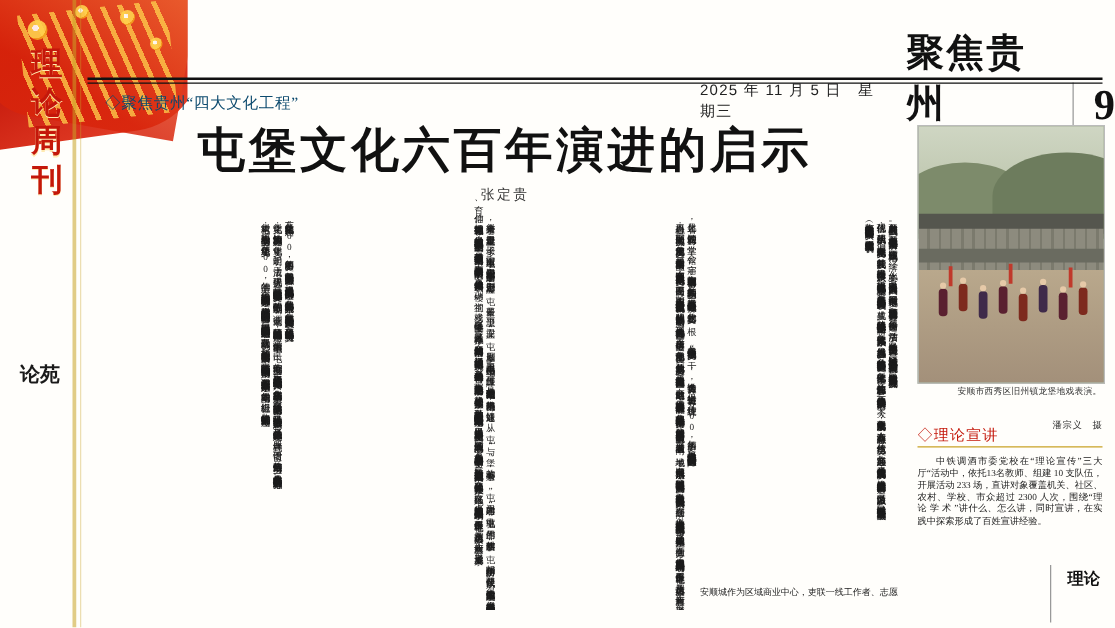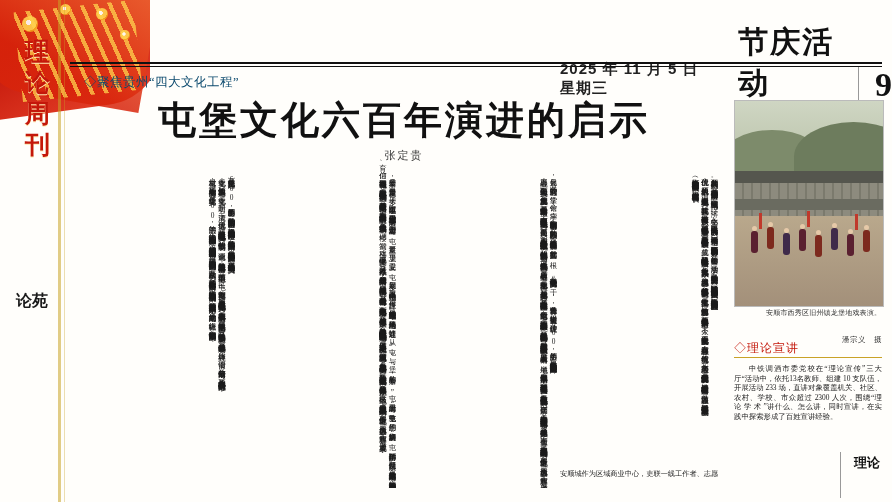--- a/index.html
+++ b/index.html
@@ -51,23 +51,22 @@
   }
   .vmast-sub{
     position:absolute;left:16px;top:290px;width:44px;text-align:left;
     color:#1a1a1a;font-weight:bold;font-size:16px;line-height:22px;
   }
   
   .hdr{
     position:absolute;left:560px;top:22px;display:flex;align-items:flex-end;gap:14px;
   }
   .hdr-date{
-    font-size:15px;color:#222;letter-spacing:1px;padding-bottom:6px;
+    font-size:12px;color:#222;letter-spacing:1px;padding-bottom:6px;
     font-family:"Liberation Sans", sans-serif;
-    font-weight:bold;
   }
   .hdr-name{
     font-size:30px;font-weight:bold;color:#111;letter-spacing:2px;
     font-family:"Liberation Serif", serif;
   }
   .hdr-divider{
     width:1px;height:36px;background:#999;margin:0 2px 2px 2px;
   }
   .hdr-page{
     font-size:34px;font-weight:bold;color:#111;padding-bottom:0;
@@ -177,21 +176,21 @@
   <div class="corner-flower" style="left:60px;top:4px;width:11px;height:11px;"></div>
 </div>
 <div class="gold-bar"></div>
 <div class="gold-bar2"></div>
 
 <div class="vmast">理论周刊</div>
 <div class="vmast-sub">论苑</div>
 
 <div class="hdr">
   <div class="hdr-date">2025 年 11 月 5 日　星期三</div>
-  <div class="hdr-name">节庆活动</div>
+  <div class="hdr-name">聚焦贵州</div>
   <div class="hdr-divider"></div>
   <div class="hdr-page">9</div>
 </div>
 <div class="hdr-rule"></div>
 <div class="hdr-rule2"></div>
 
 <div class="kicker">◇聚焦贵州“四大文化工程”</div>
 <div class="headline">屯堡文化六百年演进的启示</div>
 <div class="byline">张定贵</div>
 

